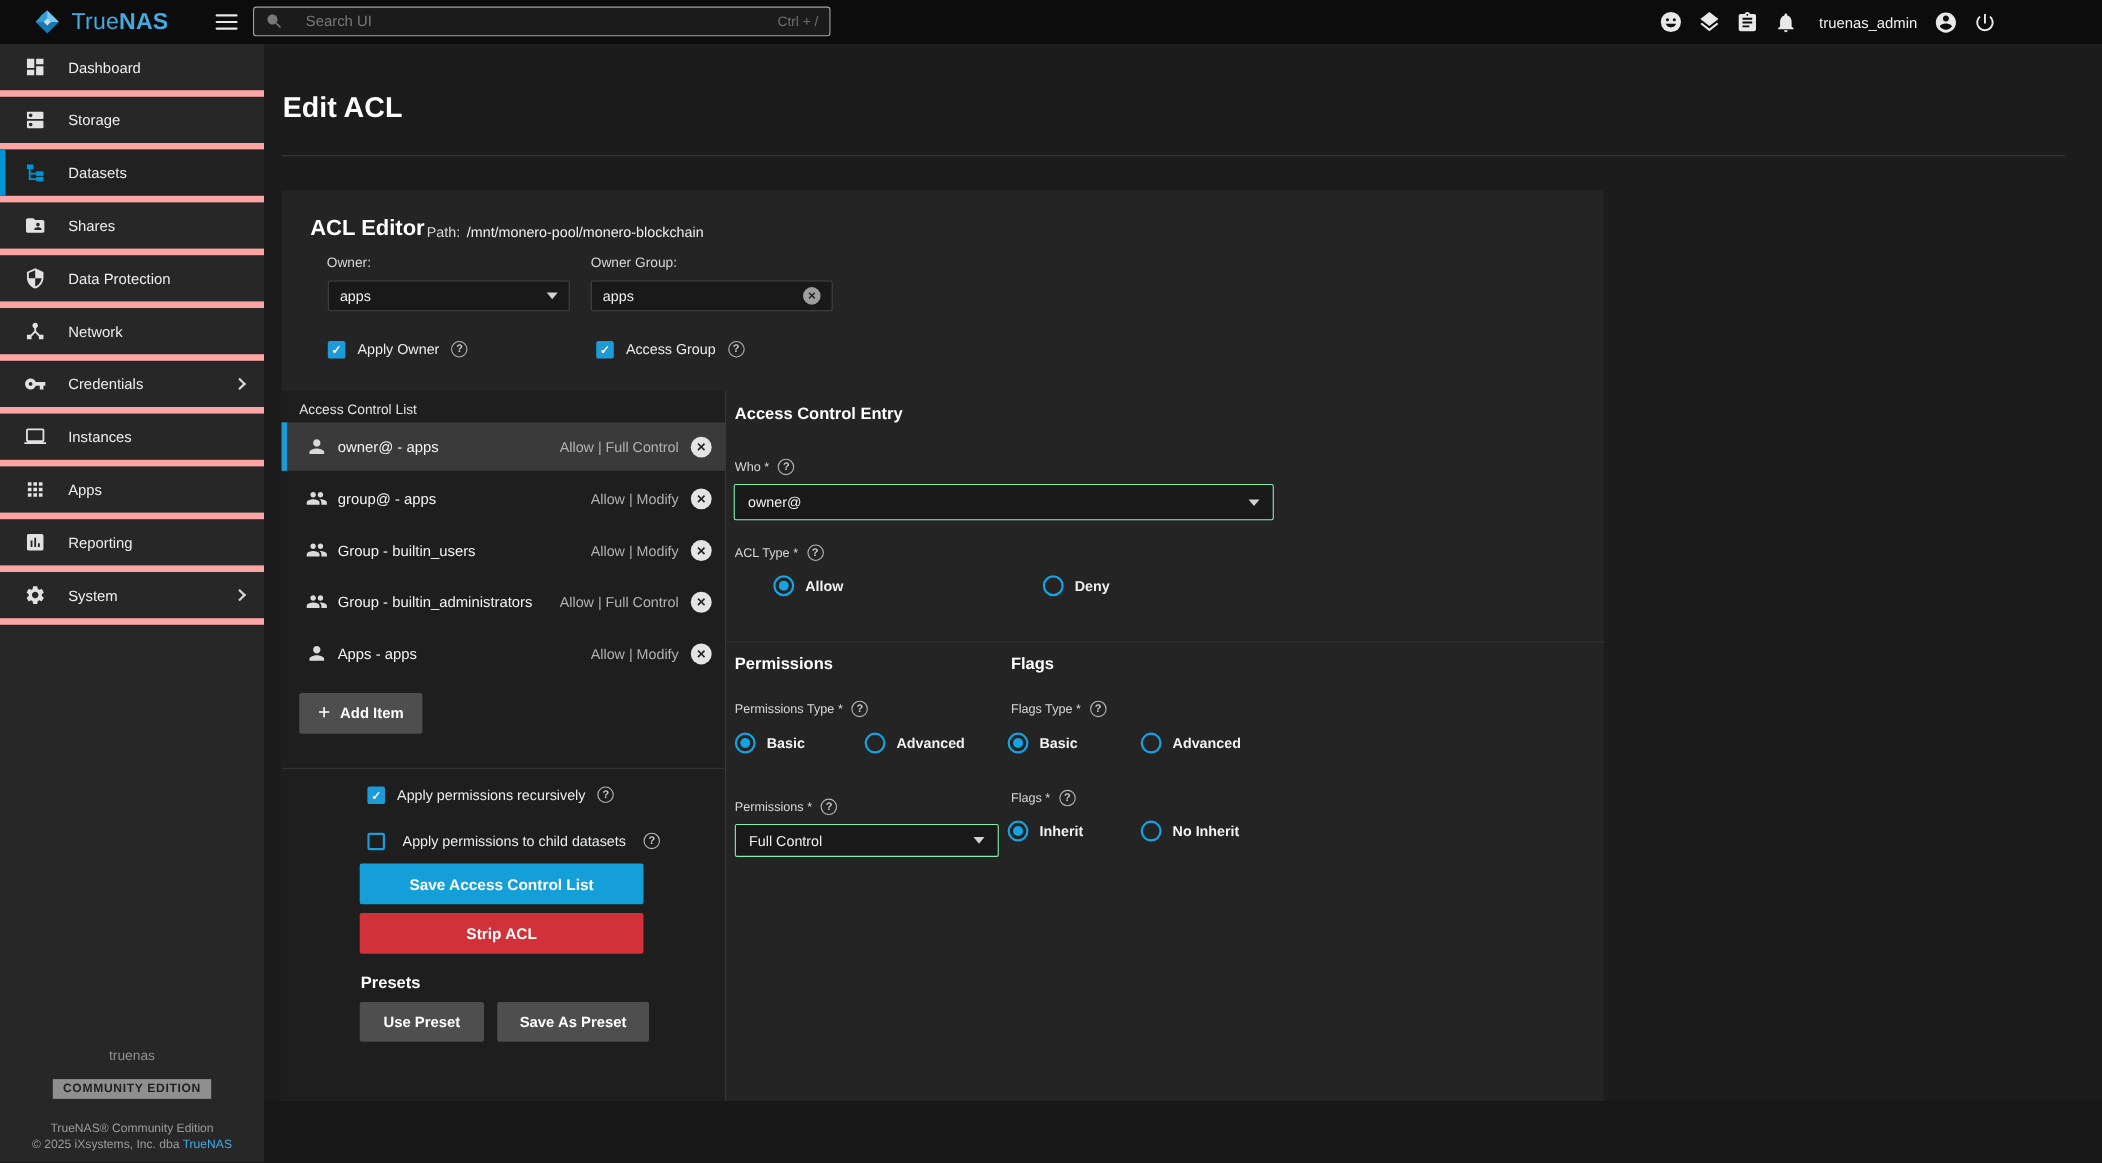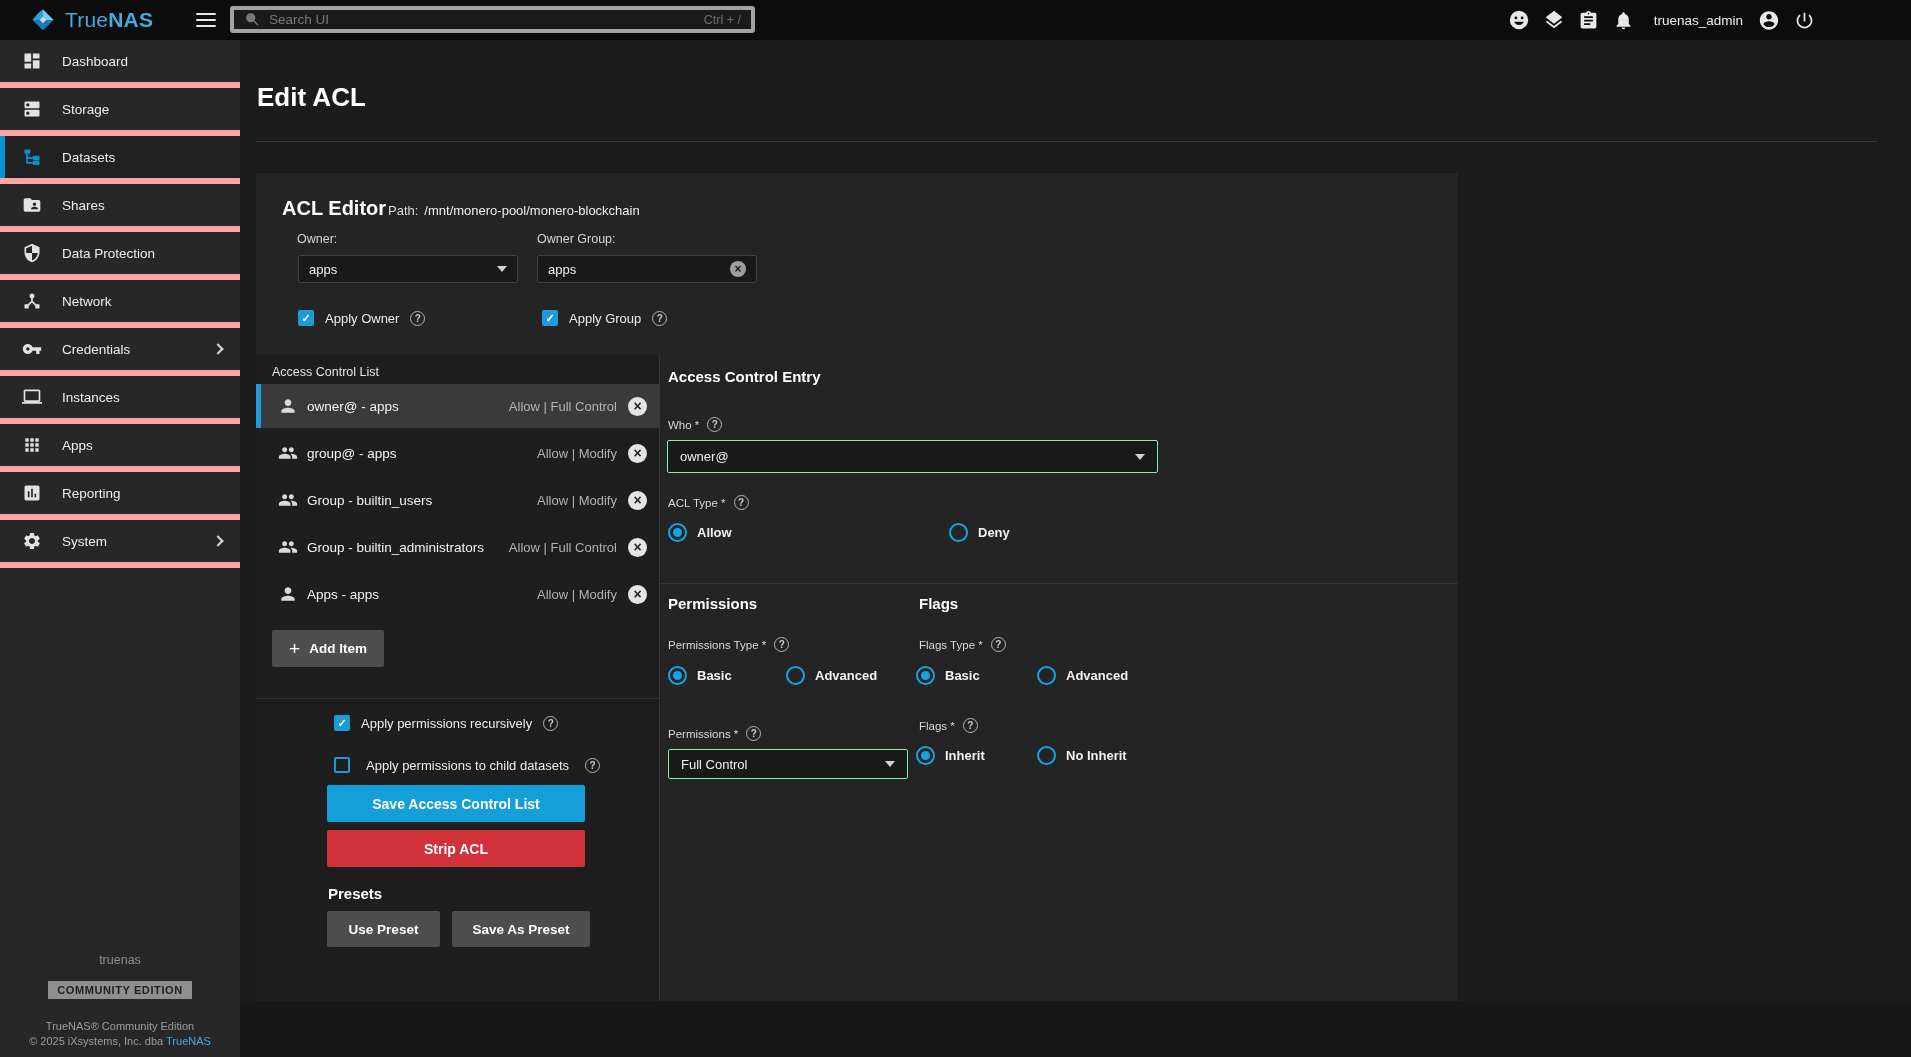--- a/index.html
+++ b/index.html
@@ -6,21 +6,21 @@
   body { background:#000; font-family:"Liberation Sans", sans-serif; }
   #app { position:relative; width:1911px; height:1057px; background:#1c1c1c; overflow:hidden; }
 
   
   .topbar { position:absolute; left:0; top:0; width:100%; height:40px; background:#0c0c0c; display:flex; align-items:center; z-index:5; }
   .logo { display:flex; align-items:center; gap:9px; margin-left:30px; width:156px; cursor:pointer; }
   .logo-text { font-size:21px; color:#45aadf; letter-spacing:.2px; white-space:nowrap; }
   .logo-text .bold { font-weight:700; }
   .hamburger { width:20px; height:14px; margin-left:10px; display:flex; flex-direction:column; justify-content:space-between; cursor:pointer; }
   .hamburger i { display:block; height:2px; background:#e8e8e8; border-radius:1px; }
-  .search { position:absolute; left:230px; top:6px; width:525px; height:27px; background:#1b1b1b; border:4px solid #a3a3a3; border-radius:3px; display:flex; align-items:center; padding:0 10px; gap:8px; }
+  .search { position:absolute; left:230px; top:6px; width:525px; height:27px; background:#1b1b1b; border:1px solid #a3a3a3; border-radius:3px; display:flex; align-items:center; padding:0 10px; gap:20px; }
   .search input { flex:1; background:transparent; border:none; outline:none; color:#c9c9c9; font-size:13.5px; font-family:"Liberation Sans", sans-serif; }
   .search input::placeholder { color:#787878; }
   .shortcut { color:#6f6f6f; font-size:12.5px; white-space:nowrap; }
   .topbar-right { position:absolute; right:96px; top:0; height:40px; display:flex; align-items:center; gap:13px; }
   .tb-icon { width:22px; height:22px; display:flex; align-items:center; justify-content:center; cursor:pointer; }
   .tb-user { color:#f0f0f0; font-size:13.5px; margin:0 2px 0 6px; cursor:pointer; }
 
   
   .sidebar { position:absolute; left:0; top:40px; width:240px; bottom:0; background:#272727; z-index:4; }
   .nav-item { position:relative; height:48px; display:flex; align-items:center; padding-left:21px; border-bottom:6px solid #fca5a5; cursor:pointer; }
@@ -54,21 +54,21 @@
   .combo { position:absolute; height:28px; background:#191919; border:1px solid #434343; border-radius:2px; display:flex; align-items:center; justify-content:space-between; padding:0 10px; cursor:pointer; }
   .combo .val { font-size:13px; color:#f0f0f0; }
   .caret { width:0; height:0; border-left:5px solid transparent; border-right:5px solid transparent; border-top:6px solid #d2d2d2; }
   .clear-circle { width:16px; height:16px; border-radius:50%; background:#9e9e9e; color:#1c1c1c; font-size:12px; font-weight:700; display:flex; align-items:center; justify-content:center; cursor:pointer; line-height:1; }
   .clear-circle::before { content:"×"; }
 
   .cb { width:16px; height:16px; border-radius:2px; display:inline-flex; align-items:center; justify-content:center; flex:none; cursor:pointer; }
   .cb.checked { background:#1d9bd8; }
   .cb.checked::after { content:"✓"; color:#fff; font-size:11px; font-weight:700; }
   .cb.unchecked { border:2px solid #1d9bd8; background:transparent; }
-  .cb-row { position:absolute; display:flex; align-items:center; gap:11px; }
+  .cb-row { position:absolute; display:flex; align-items:flex-start; gap:11px; }
   .cb-label { font-size:13px; color:#ececec; }
   .help { width:15px; height:15px; border:1px solid #b5b5b5; border-radius:50%; color:#cbcbcb; font-size:10px; font-weight:700; display:inline-flex; align-items:center; justify-content:center; flex:none; cursor:pointer; }
   .help::before { content:"?"; }
 
   
   .card-body { position:absolute; left:0; right:0; top:182px; bottom:0; display:flex; }
   .acl-col { position:relative; width:404px; background:#1e1e1e; border-right:1px solid #383838; }
   .ace-panel { position:relative; flex:1; }
 
   .list-header { position:absolute; left:16px; top:10px; font-size:12.5px; color:#e2e2e2; }
@@ -298,21 +298,21 @@
         <span class="clear-circle"></span>
       </div>
 
       <div class="cb-row" style="left:42px; top:137px;">
         <span class="cb checked"></span>
         <span class="cb-label">Apply Owner</span>
         <span class="help"></span>
       </div>
       <div class="cb-row" style="left:286px; top:137px;">
         <span class="cb checked"></span>
-        <span class="cb-label">Apply Group</span>
+        <span class="cb-label">Access Group</span>
         <span class="help"></span>
       </div>
 
       <div class="card-body">
 
         <div class="acl-col">
           <div class="list-header">Access Control List</div>
           <div class="rows">
 
             <div class="row selected">
@@ -399,21 +399,21 @@
           <div class="select-box" style="left:7px; top:85px; width:491px;">
             <span class="val">owner@</span>
             <span class="caret"></span>
           </div>
 
           <div class="small-label" style="left:8px; top:140px;">
             <span>ACL Type *</span>
             <span class="help"></span>
           </div>
           <div class="radio-row" style="left:8px; top:168px;">
-            <span class="radio-item" style="width:281px;">
+            <span class="radio-item" style="width:245px;margin-left:35px;">
               <span class="radio on"></span>
               <span class="radio-label">Allow</span>
             </span>
             <span class="radio-item">
               <span class="radio"></span>
               <span class="radio-label">Deny</span>
             </span>
           </div>
 
           <div class="panel-divider"></div>

